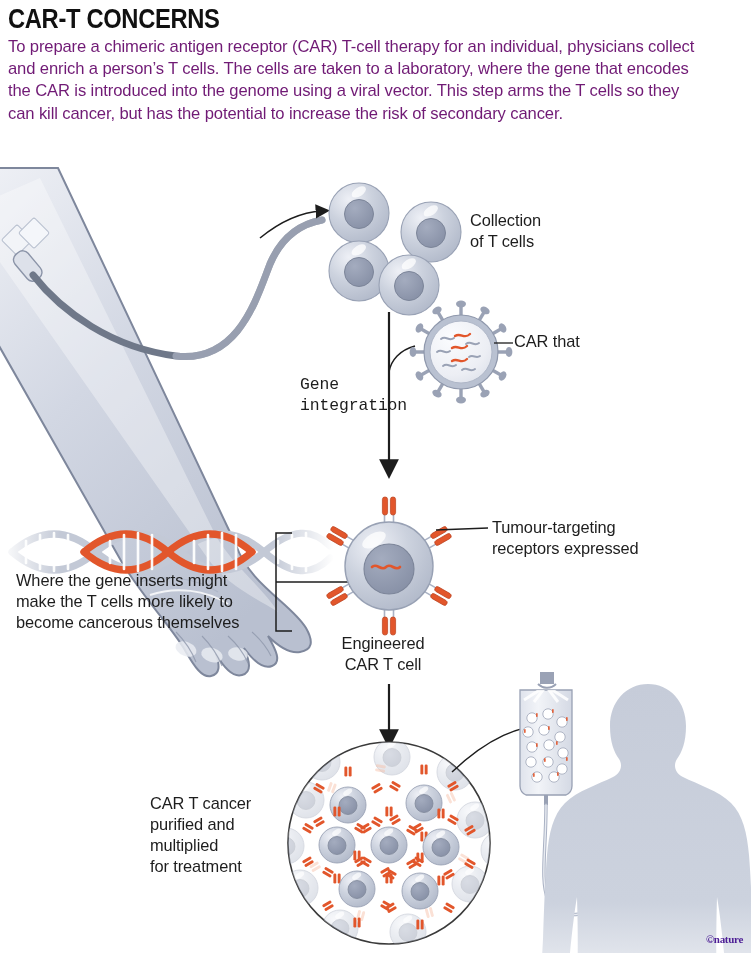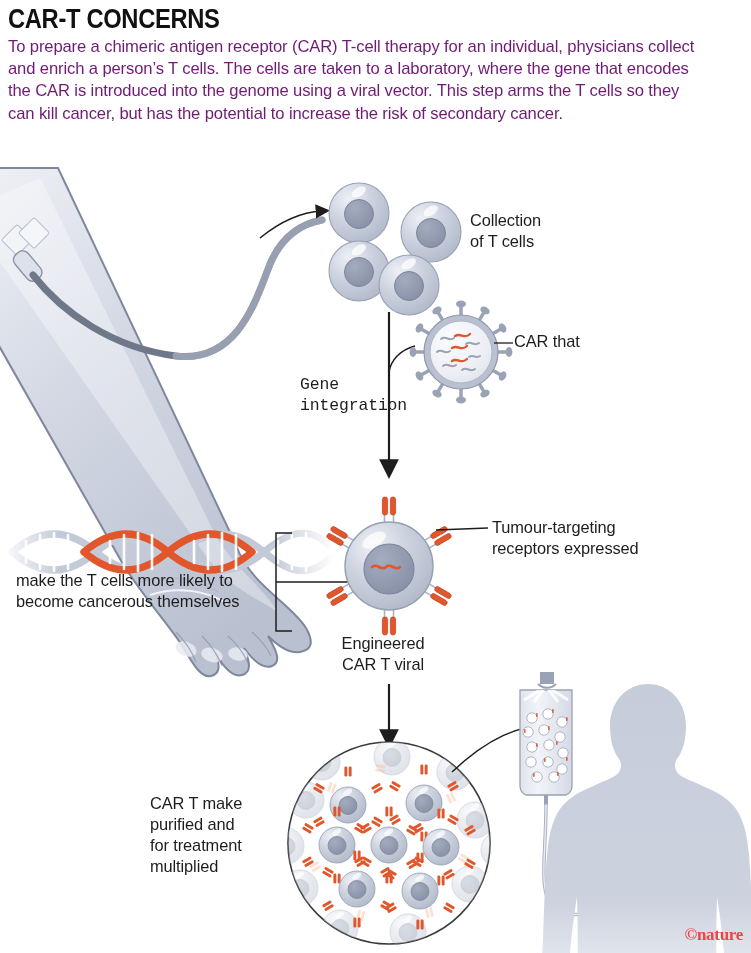--- a/index.html
+++ b/index.html
@@ -33,22 +33,22 @@
 
   #lbl-collection{left:470px;top:210px;width:140px;}
   #lbl-gene-integration{left:300px;top:374px;width:86px;font-family:Liberation Mono, monospace;}
   #lbl-viral-vector{left:405px;top:397px;width:140px;}
   #lbl-car-gene{left:514px;top:331px;width:130px;}
   #lbl-tumour{left:492px;top:517px;width:210px;}
   #lbl-engineered{left:318px;top:633px;width:130px;text-align:center;}
   #lbl-dna{left:16px;top:570px;width:275px;}
   #lbl-purified{left:150px;top:793px;width:165px;}
   #watermark{
-    position:absolute;right:8px;bottom:8px;font-size:17px;font-weight:700;
-    color:#ef4444;letter-spacing:-0.3px;
+    position:absolute;right:8px;bottom:8px;font-size:11px;font-weight:700;
+    color:#4c1d95;letter-spacing:-0.3px;
     font-family:"Liberation Serif","DejaVu Serif",serif;
   }
 </style>
 </head>
 <body>
 
 <div id="root">
 
   <div class="hdr">
     <h1 class="title">CAR-T CONCERNS</h1>
@@ -619,30 +619,31 @@
 
   <div class="lbl" id="lbl-car-gene">CAR that</div>
 
   <div class="lbl" id="lbl-tumour">
     <div>Tumour-targeting</div>
     <div>receptors expressed</div>
   </div>
 
   <div class="lbl" id="lbl-engineered">
     <div>Engineered</div>
-    <div>CAR T viral</div>
+    <div>CAR T cell</div>
   </div>
 
   <div class="lbl" id="lbl-dna">
+    <div>Where the gene inserts might</div>
     <div>make the T cells more likely to</div>
     <div>become cancerous themselves</div>
   </div>
 
   <div class="lbl" id="lbl-purified">
-    <div>CAR T make</div>
+    <div>CAR T cancer</div>
     <div>purified and</div>
+    <div>multiplied</div>
     <div>for treatment</div>
-    <div>multiplied</div>
   </div>
 
   <div id="watermark">©nature</div>
 
 </div>
 
 </body></html>

